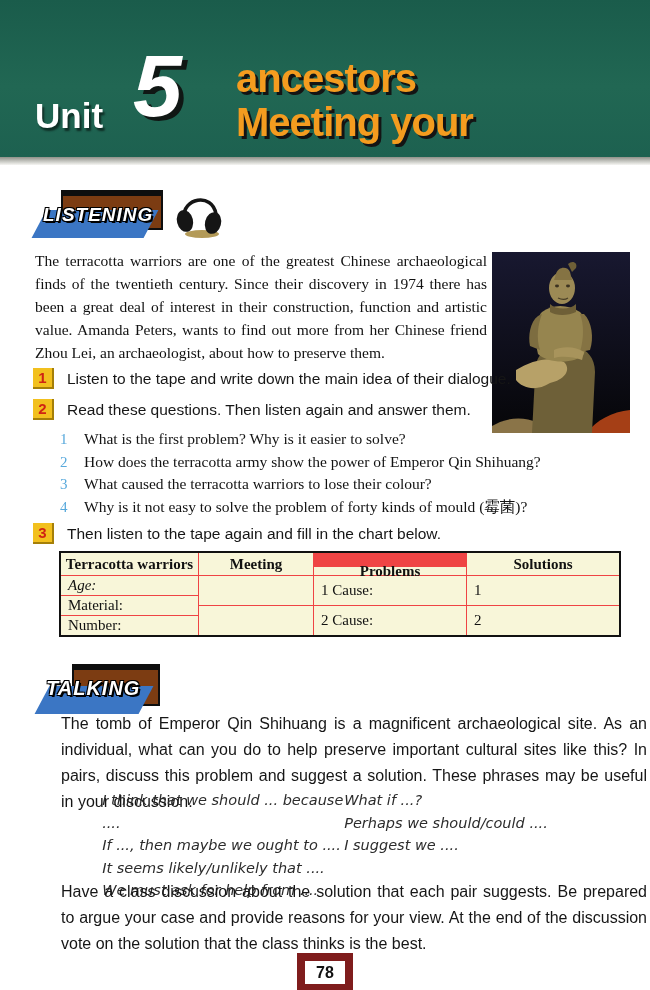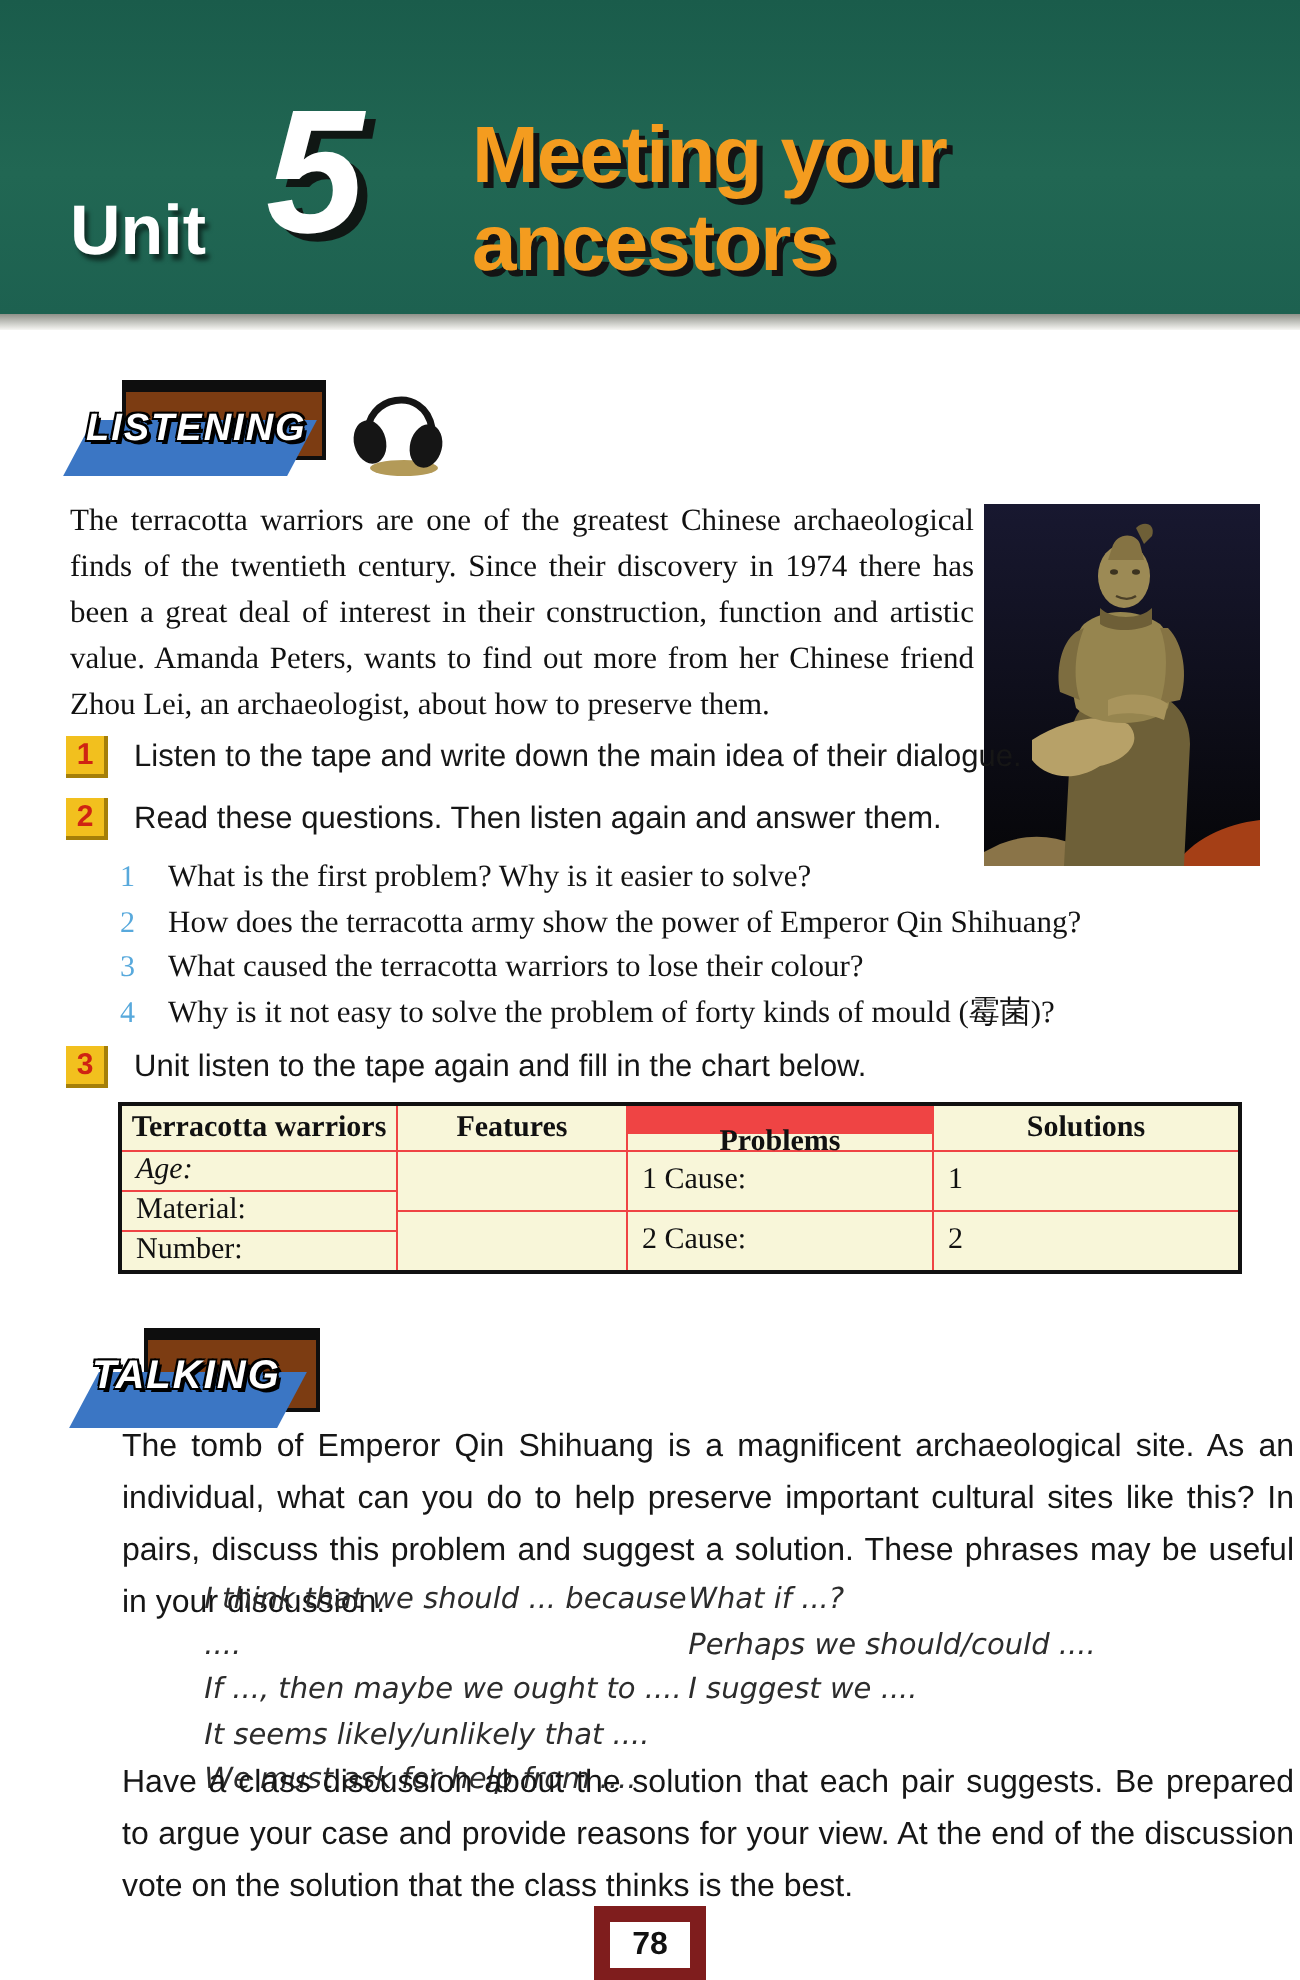--- a/index.html
+++ b/index.html
@@ -116,22 +116,22 @@
 </style>
 </head>
 <body>
 
 <div class="page">
 
   <div class="banner">
     <div class="unit-label">Unit</div>
     <div class="unit-number">5</div>
     <div class="banner-title">
+      <div>ancestors</div>
       <div>Meeting your</div>
-      <div>ancestors</div>
     </div>
   </div>
   <div class="banner-edge"></div>
 
   <div class="logo" style="left:35px; top:190px; width:130px; height:52px;">
     <div class="brown-box" style="right:2px; top:0; width:98px; height:32px;"></div>
     <div class="blue-para" style="left:4px; bottom:4px; width:112px; height:28px;"></div>
     <div class="logo-label" style="left:8px; top:14px; font-size:19px;">LISTENING</div>
   </div>
 
@@ -193,26 +193,26 @@
       <span class="q-text">What caused the terracotta warriors to lose their colour?</span>
     </div>
     <div class="q-row">
       <span class="q-num">4</span>
       <span class="q-text">Why is it not easy to solve the problem of forty kinds of mould (霉菌)?</span>
     </div>
   </div>
 
   <div class="task" style="top:523px; width:560px;">
     <div class="task-badge">3</div>
-    <div class="task-text">Unit listen to the tape again and fill in the chart below.</div>
+    <div class="task-text">Then listen to the tape again and fill in the chart below.</div>
   </div>
 
   <div class="chart">
     <div class="cell head" style="grid-column:1; grid-row:1;">Terracotta warriors</div>
-    <div class="cell head" style="grid-column:2; grid-row:1;">Features</div>
+    <div class="cell head" style="grid-column:2; grid-row:1;">Meeting</div>
     <div class="cell head" style="grid-column:3; grid-row:1;margin-top:14px;">Problems</div>
     <div class="cell head" style="grid-column:4; grid-row:1;">Solutions</div>
 
     <div class="cell col1-r1">Age:</div>
     <div class="cell col1-r2">Material:</div>
     <div class="cell col1-r3">Number:</div>
 
     <div class="cell feat-r1"></div>
     <div class="cell feat-r2"></div>
 

